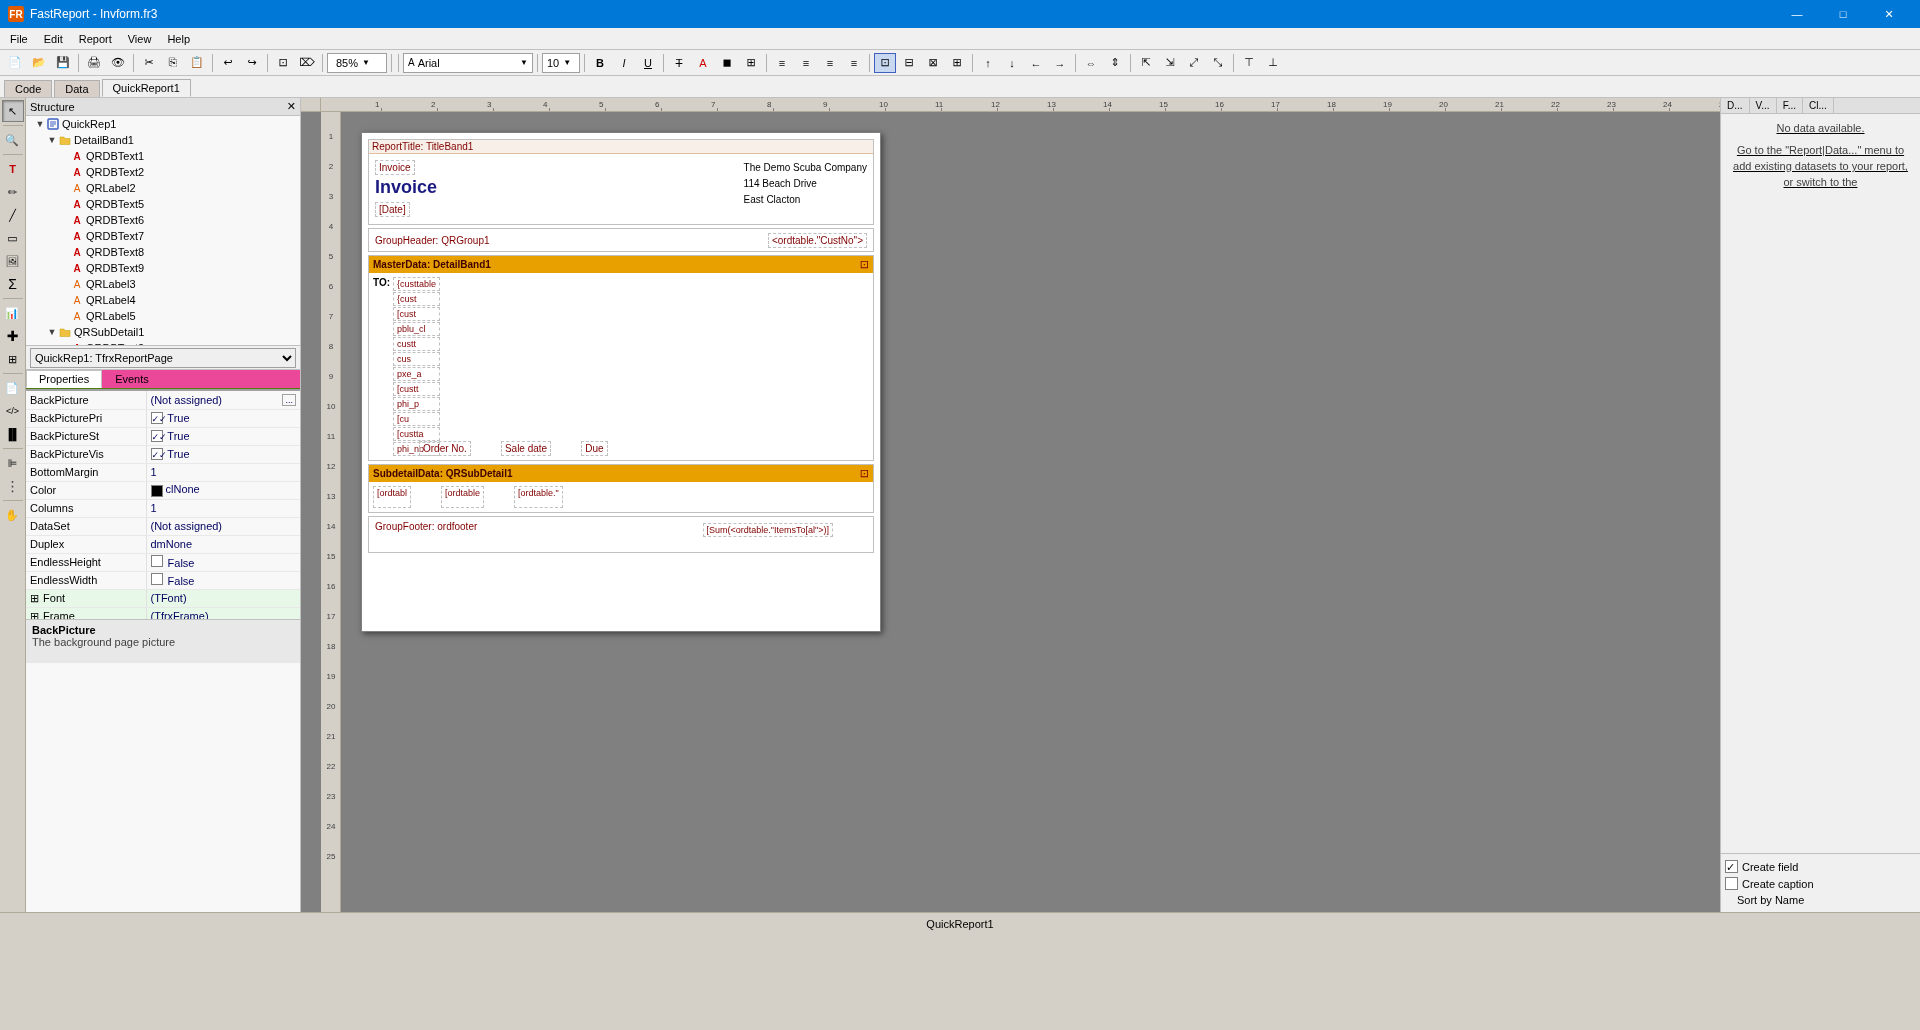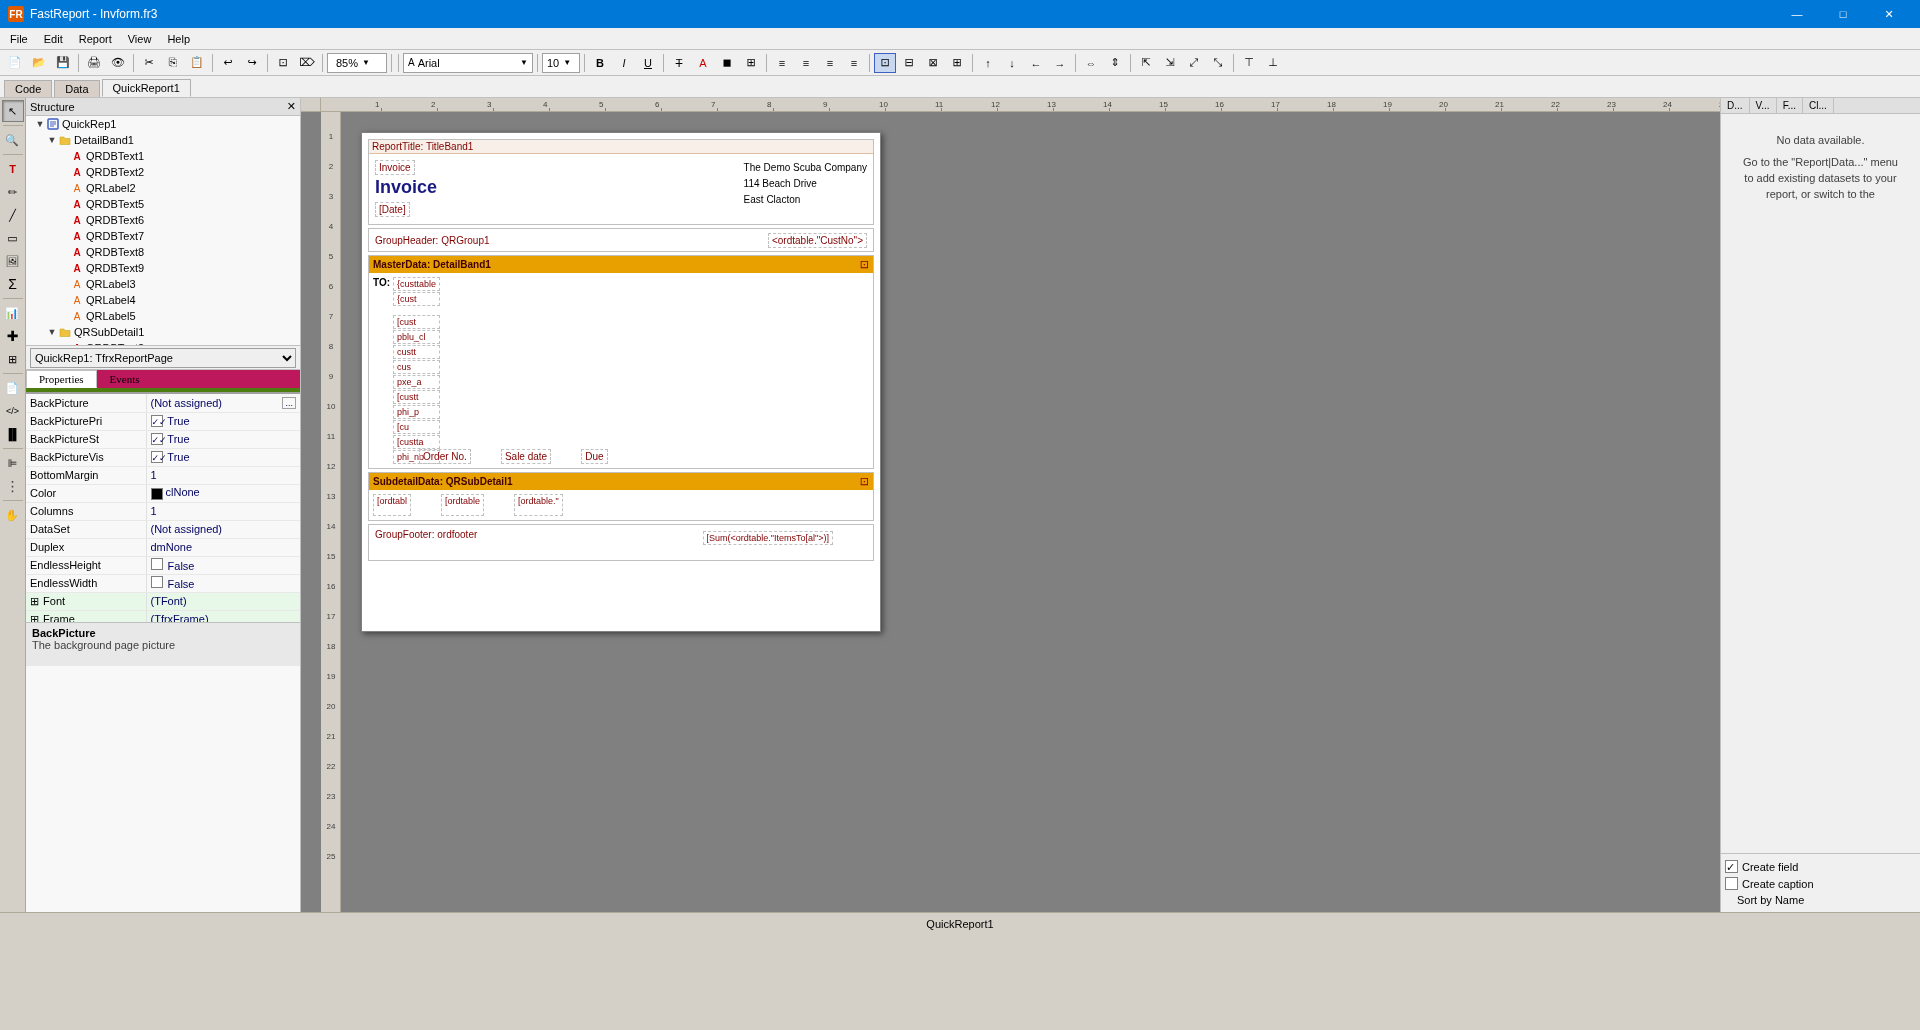--- a/index.html
+++ b/index.html
@@ -84,21 +84,21 @@
     .band { border: 1px solid #c0c0c0; margin-bottom: 2px; position: relative; }
     .band-master { background: #e8a000; }
     .band-subdetail { background: #e8a000; }
     .report-field { border: 1px dashed #c0c0c0; display: inline-block; padding: 1px 3px; font-size: 10px; color: #800000; cursor: pointer; }
     .title-left { }
     
     
     #right-panel { width: 200px; background: #f0f0f0; border-left: 1px solid #c0c0c0; display: flex; flex-direction: column; flex-shrink: 0; }
     #right-panel-tabs { display: flex; border-bottom: 1px solid #c0c0c0; background: #e0e0e0; }
     .right-tab { padding: 2px 6px; font-size: 10px; cursor: pointer; border-right: 1px solid #c0c0c0; }
-    #right-panel-content { flex: 1; padding: 20px; font-size: 11px; overflow-y: auto; }
+    #right-panel-content { flex: 1; padding: 8px; font-size: 11px; overflow-y: auto; text-decoration: underline; }
     #right-panel-footer { border-top: 1px solid #c0c0c0; padding: 4px; }
     .right-footer-item { display: flex; align-items: center; gap: 4px; padding: 2px 0; font-size: 11px; }
     .right-footer-item .cb { width: 13px; height: 13px; border: 1px solid #808080; background: white; }
     .right-footer-item .cb.checked { background: white; }
     .right-footer-item .cb.checked::after { content: '✓'; font-size: 9px; display: block; text-align: center; line-height: 13px; }
     
     
     ::-webkit-scrollbar { width: 14px; height: 14px; }
     ::-webkit-scrollbar-track { background: #e0e0e0; }
     ::-webkit-scrollbar-thumb { background: #b0b0b0; border: 2px solid #e0e0e0; }
@@ -366,21 +366,21 @@
       </div>
 
     </div>
 
     <div id="combo-area">
       <select style="flex:1; height:20px; font-size:11px; border: 1px solid #a0a0a0;">
         <option>QuickRep1: TfrxReportPage</option>
       </select>
     </div>
 
-    <div id="props-tabs" style="display:flex; background:#be185d; border-bottom: 4px solid #4d7c0f; font-family: Liberation Serif, serif;">
+    <div id="props-tabs" style="display:flex; background:#ec4899; border-bottom: 1px solid #4d7c0f;">
       <div class="props-tab active">Properties</div>
       <div class="props-tab">Events</div>
     </div>
 
     <div class="props-section" style="height: 230px; overflow-y:auto;">
       <table class="props-table">
         <tbody>
           <tr>
             <td>BackPicture</td>
             <td>(Not assigned) <span style="float:right; cursor:pointer; border:1px solid #a0a0a0; padding: 0 2px; font-size:9px;">...</span></td>
@@ -570,21 +570,21 @@
             <div style="background:#e8a000; padding:2px 4px; display:flex; justify-content:space-between; align-items:center;">
               <span style="font-size:10px; color:#400000; font-weight:bold;">MasterData: DetailBand1</span>
               <span style="font-size:11px; color:#800000;">⊡</span>
             </div>
             <div class="grid-dot-bg" style="padding:4px; min-height:120px; position:relative;">
               <div style="display:flex; align-items:flex-start;">
                 <span style="font-size:10px; font-weight:bold; margin-right:3px;">TO:</span>
                 <div style="display:flex; flex-direction:column; gap:1px;">
                   <span class="report-field" style="font-size:9px;">{custtable</span>
                   <span class="report-field" style="font-size:9px;">{cust</span>
-                  <span class="report-field" style="font-size:9px;margin-top:8px;">[cust</span>
+                  <span class="report-field" style="font-size:9px;">[cust</span>
                   <span class="report-field" style="font-size:9px;">pblu_cl</span>
                   <span class="report-field" style="font-size:9px;">custt</span>
                   <span class="report-field" style="font-size:9px;">cus</span>
                   <span class="report-field" style="font-size:9px;">pxe_a</span>
                   <span class="report-field" style="font-size:9px;">[custt</span>
                   <span class="report-field" style="font-size:9px;">phi_p</span>
                   <span class="report-field" style="font-size:9px;">[cu</span>
                   <span class="report-field" style="font-size:9px;">[custta</span>
                   <span class="report-field" style="font-size:9px;">phi_no</span>
                 </div>

